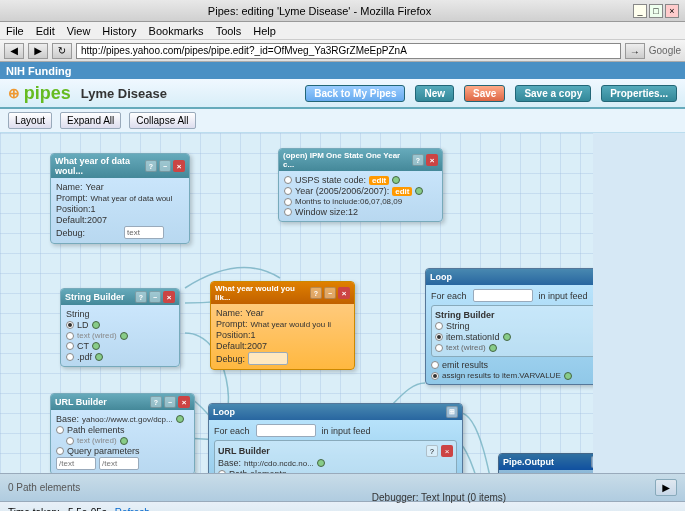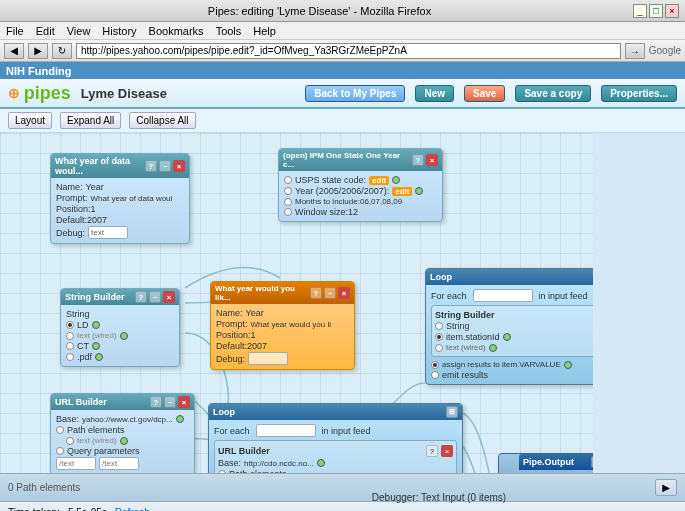--- a/index.html
+++ b/index.html
@@ -172,21 +172,21 @@
       padding: 2px 4px;
       border-radius: 3px 3px 0 0;
       font-weight: bold;
       font-size: 9px;
       display: flex;
       align-items: center;
       justify-content: space-between;
     }
     .node-header.orange-h { background: linear-gradient(to bottom, #e08000, #c06000); }
     .node-header.loop-h { background: linear-gradient(to bottom, #4888b0, #2866a0); }
-    .node-header.output-h { background: linear-gradient(to bottom, #3070a0, #1050a0); margin-left: 20px; }
+    .node-header.output-h { background: linear-gradient(to bottom, #3070a0, #1050a0); }
     
     .node-body { padding: 3px 5px; }
     .node-row { display: flex; align-items: center; gap: 3px; margin: 1px 0; }
     .node-label { color: #333; font-size: 9px; }
     .node-connector {
       width: 8px; height: 8px;
       border-radius: 50%;
       background: #6ab;
       border: 1px solid #468;
       display: inline-block;
@@ -378,21 +378,21 @@
         <span class="node-label" style="font-size:8px;">What year of data woul</span>
       </div>
       <div class="node-row">
         <span class="node-label">Position:1</span>
       </div>
       <div class="node-row">
         <span class="node-label">Default:2007</span>
       </div>
       <div class="node-row">
         <span class="node-label">Debug:</span>
-        <input class="node-input" type="text" style="width: 35px;" value="text">
+        <input class="node-input" type="text" style="width: 35px; margin-left: 36px;" value="text">
       </div>
     </div>
   </div>
 
   <div class="pipe-node" style="left:278px; top:15px; width:165px;">
     <div class="node-header">
       <span style="font-size:8px;">(open) IPM One State One Year c...</span>
       <div class="node-icons">
         <div class="node-icon-btn">?</div>
         <div class="node-close">×</div>
@@ -513,27 +513,27 @@
           <span class="node-label">item.stationId</span>
           <div class="node-connector right"></div>
         </div>
         <div class="node-row">
           <div class="radio-dot"></div>
           <span class="node-label" style="color:#666; font-size:8px;">text (wired)</span>
           <div class="node-connector right"></div>
         </div>
       </div>
       <div class="node-row">
+        <div class="radio-dot"></div>
+        <span class="node-label">emit results</span>
+      </div>
+      <div class="node-row">
         <div class="radio-dot selected"></div>
         <span class="node-label" style="font-size:8px;">assign results to item.VARVALUE</span>
         <div class="node-connector right"></div>
-      </div>
-      <div class="node-row">
-        <div class="radio-dot"></div>
-        <span class="node-label">emit results</span>
       </div>
     </div>
   </div>
 
   <div class="pipe-node" style="left:50px; top:260px; width:145px;">
     <div class="node-header">
       <span>URL Builder</span>
       <div class="node-icons">
         <div class="node-icon-btn">?</div>
         <div class="node-icon-btn">−</div>

